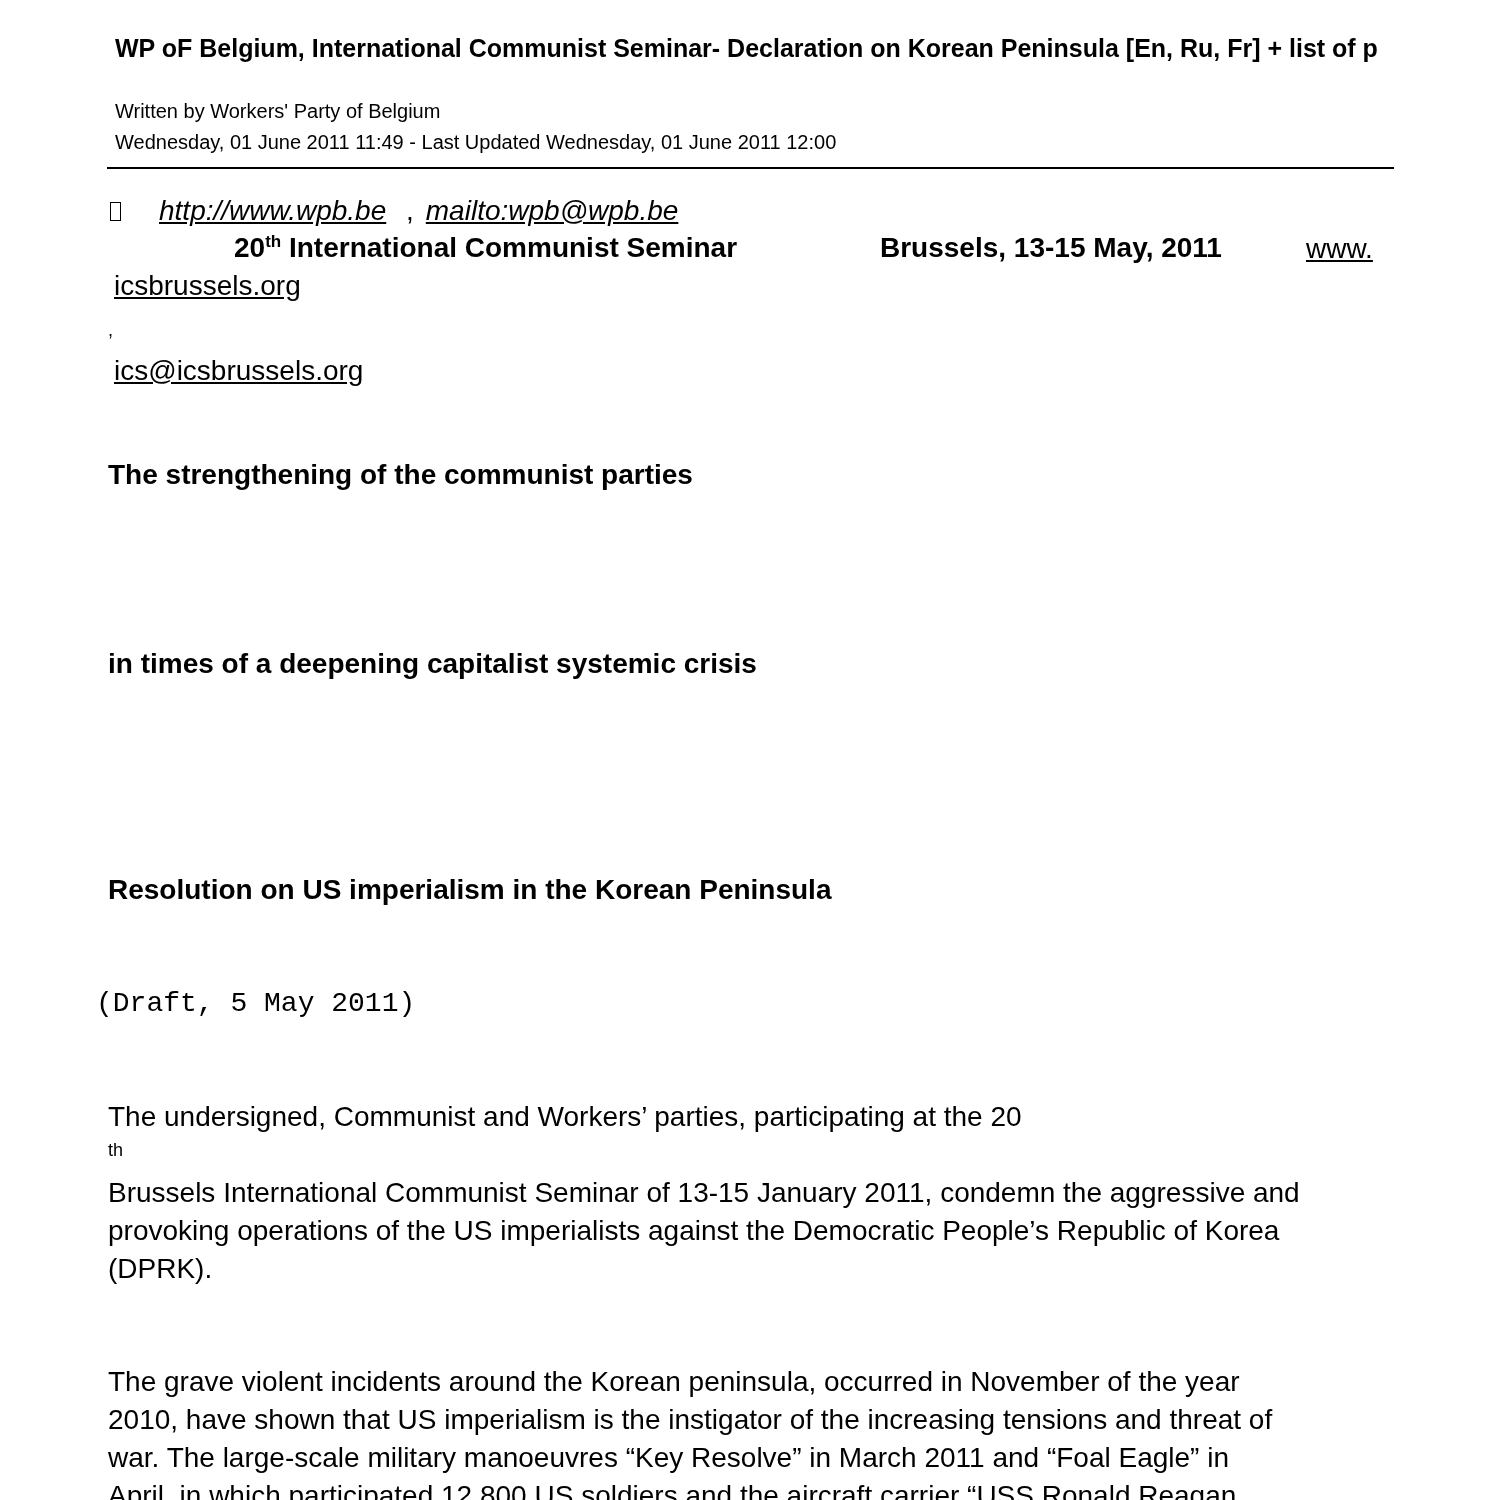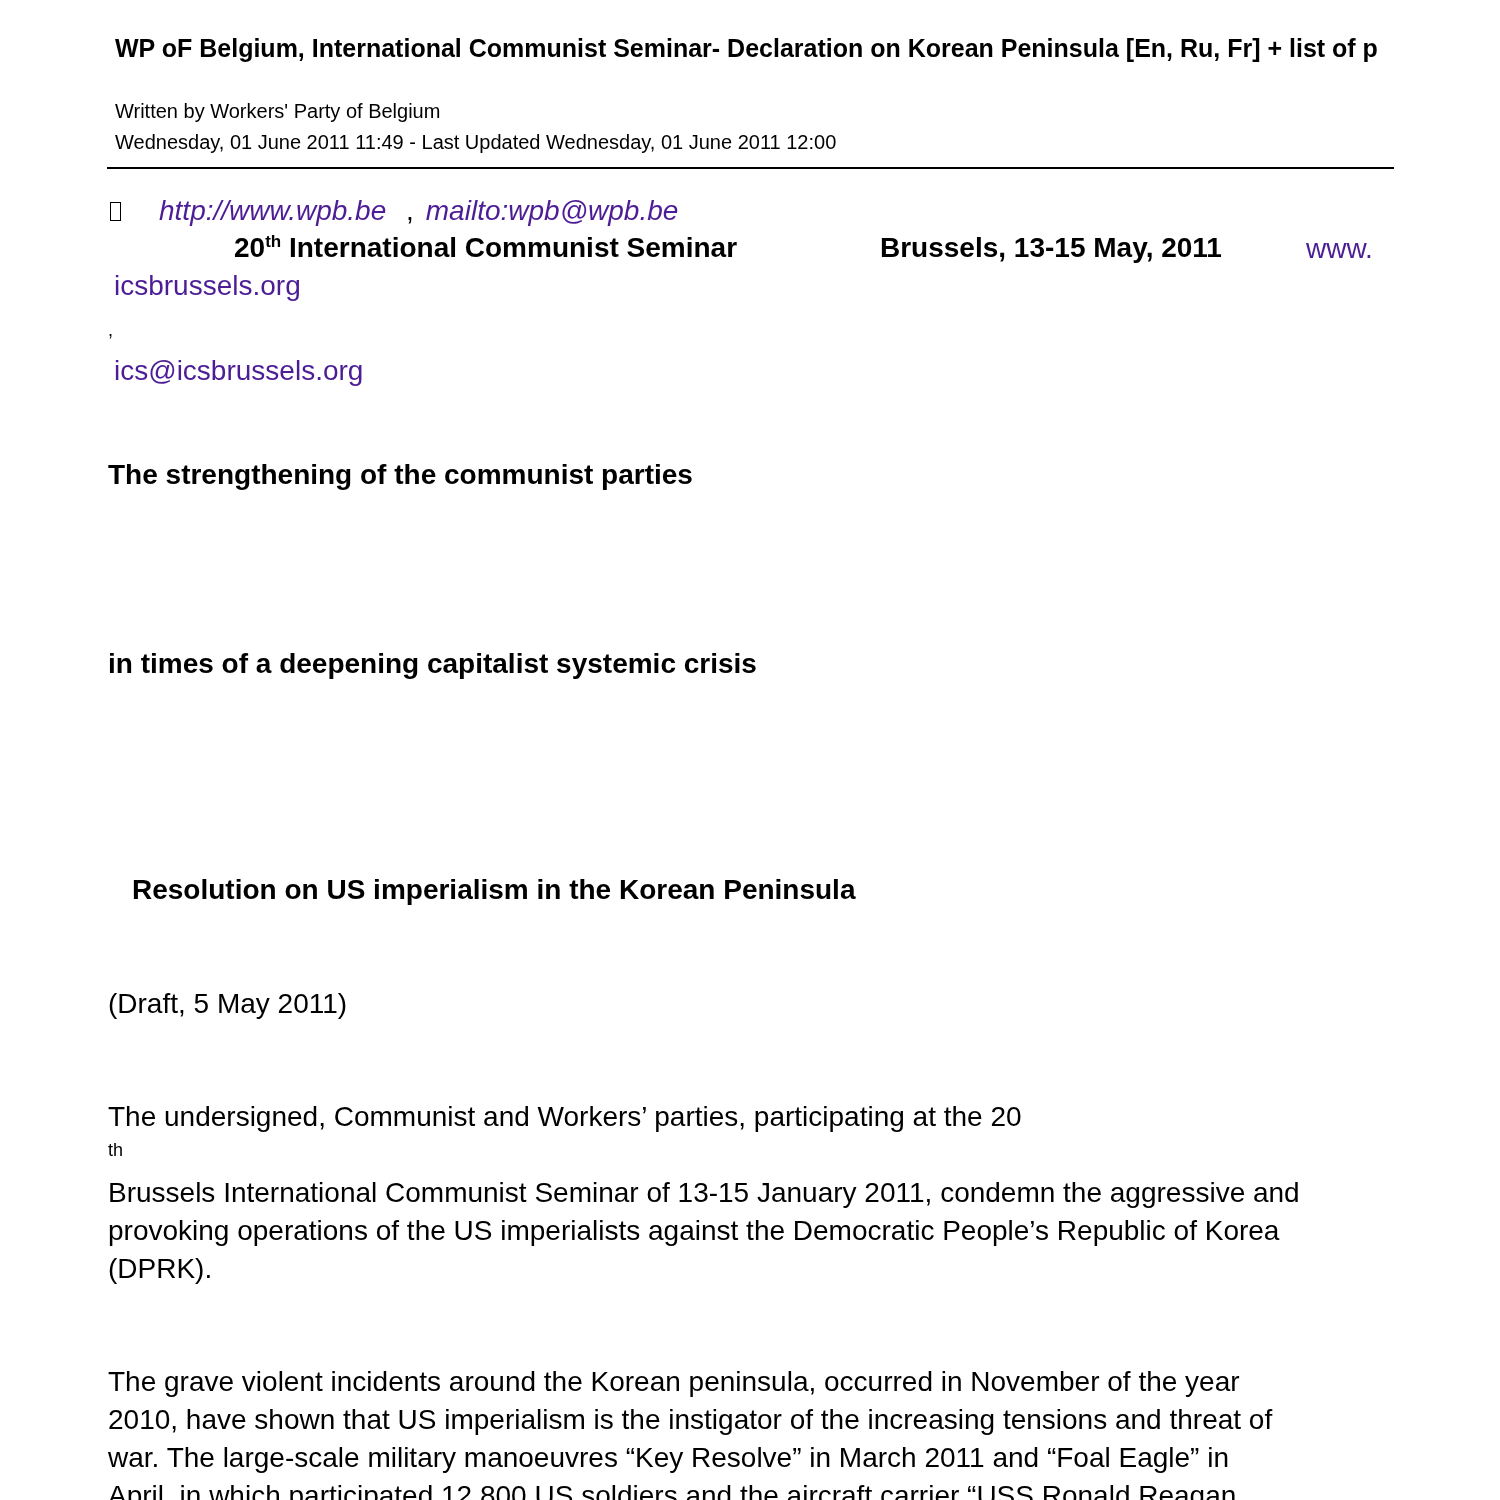--- a/index.html
+++ b/index.html
@@ -4,21 +4,21 @@
   <style>
     html, body { margin: 0; padding: 0; background: #ffffff; }
     body {
       width: 1500px; height: 1500px; overflow: hidden; position: relative;
       font-family: "Liberation Sans", sans-serif; color: #000;
     }
     .abs { position: absolute; white-space: nowrap; }
     .title { left: 115px; top: 34px; font-size: 25px; font-weight: bold; }
     .meta { left: 115px; font-size: 20px; }
     .rule { position: absolute; left: 107px; top: 167px; width: 1287px; height: 2px; background: #000; }
-    a { color: #4c1d95; }
+    a { color: #000000; text-decoration: underline; }
     .line { font-size: 28px; }
     .bold { font-weight: bold; }
     .italic { font-style: italic; }
     sup { font-size: 17px; vertical-align: 10px; line-height: 0; }
     .small { font-size: 18px; }
     .box-glyph { display: inline-block; width: 9px; height: 17px; border: 1px solid #000; margin-right: 38px; vertical-align: -1px; }
   </style>
 </head>
 <body>
 
@@ -37,22 +37,22 @@
   <span>International Communist Seminar</span>
 </div>
 <div class="abs line bold" style="left:880px; top:232px;">Brussels, 13-15 May, 2011</div>
 <a class="abs line" style="left:1306px; top:233px;">www.</a>
 <a class="abs line" style="left:114px; top:270px;">icsbrussels.org</a>
 <div class="abs small" style="left:108px; top:320px;">,</div>
 <a class="abs line" style="left:114px; top:345px;margin-top:10px;">ics@icsbrussels.org</a>
 
 <div class="abs line bold" style="left:108px; top:459px;">The strengthening of the communist parties</div>
 <div class="abs line bold" style="left:108px; top:648px;">in times of a deepening capitalist systemic crisis</div>
-<div class="abs line bold" style="left:108px; top:874px;margin-left:24px;">Resolution on US imperialism in the Korean Peninsula</div>
-<div class="abs line" style="left:108px; top:988px;">(Draft, 5 May 2011)</div>
+<div class="abs line bold" style="left:108px; top:874px;">Resolution on US imperialism in the Korean Peninsula</div>
+<div class="abs line" style="left:96px; top:988px;font-family:Liberation Mono, monospace;">(Draft, 5 May 2011)</div>
 
 <div class="abs line" style="left:108px; top:1101px;">The undersigned, Communist and Workers’ parties, participating at the 20</div>
 <div class="abs small" style="left:108px; top:1140px;">th</div>
 <div class="abs line" style="left:108px; top:1177px;">Brussels International Communist Seminar of 13-15 January 2011, condemn the aggressive and</div>
 <div class="abs line" style="left:108px; top:1215px;">provoking operations of the US imperialists against the Democratic People’s Republic of Korea</div>
 <div class="abs line" style="left:108px; top:1253px;">(DPRK).</div>
 
 <div class="abs line" style="left:108px; top:1366px;">The grave violent incidents around the Korean peninsula, occurred in November of the year</div>
 <div class="abs line" style="left:108px; top:1404px;">2010, have shown that US imperialism is the instigator of the increasing tensions and threat of</div>
 <div class="abs line" style="left:108px; top:1442px;">war. The large-scale military manoeuvres “Key Resolve” in March 2011 and “Foal Eagle” in</div>

